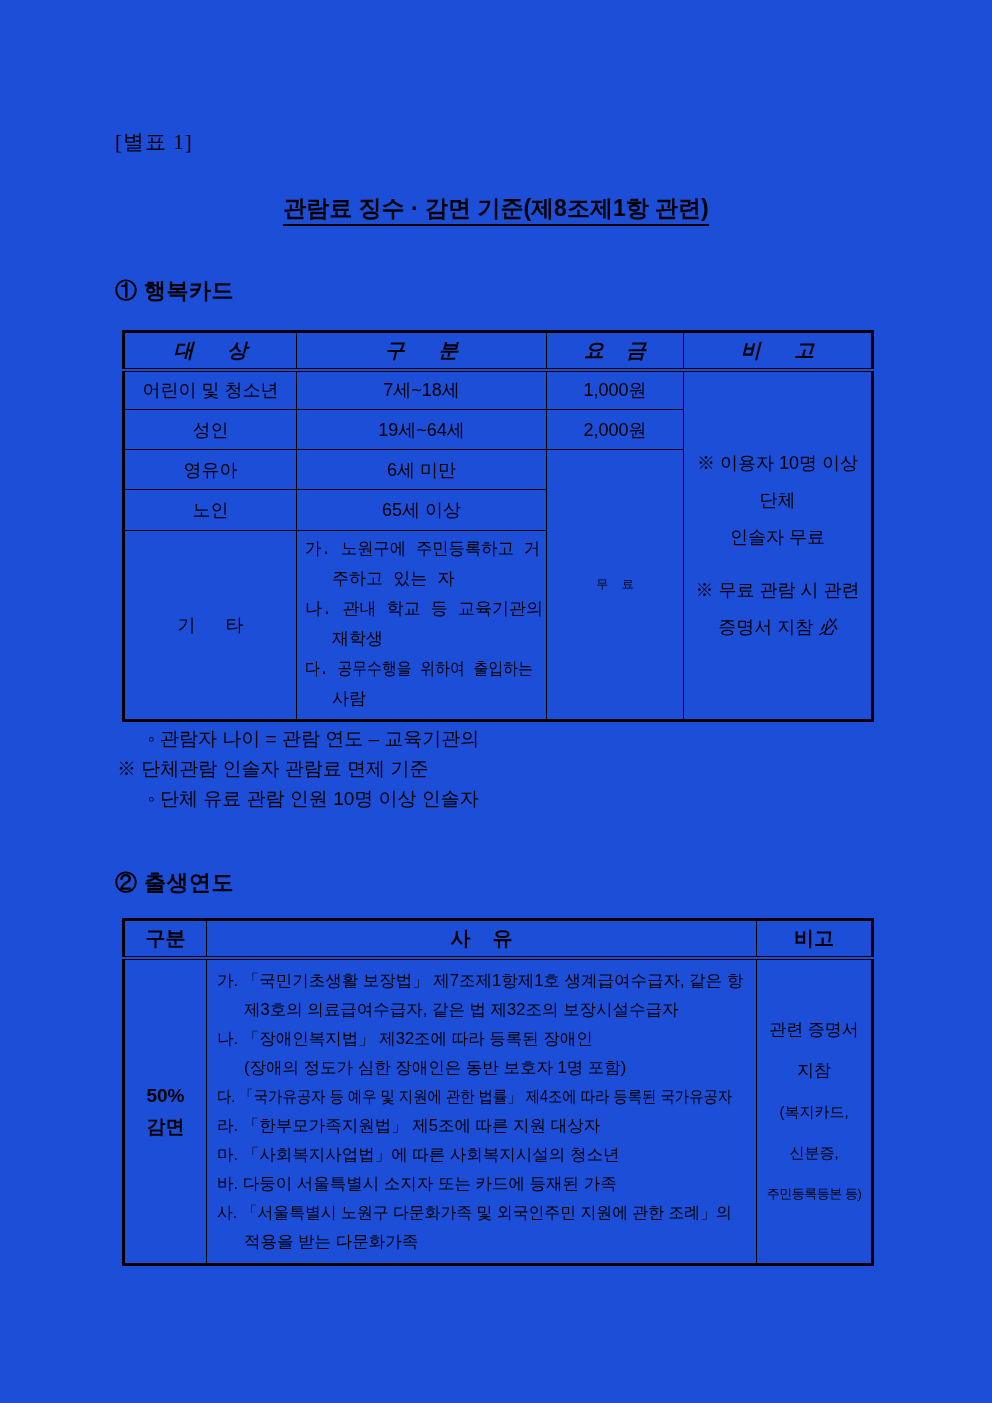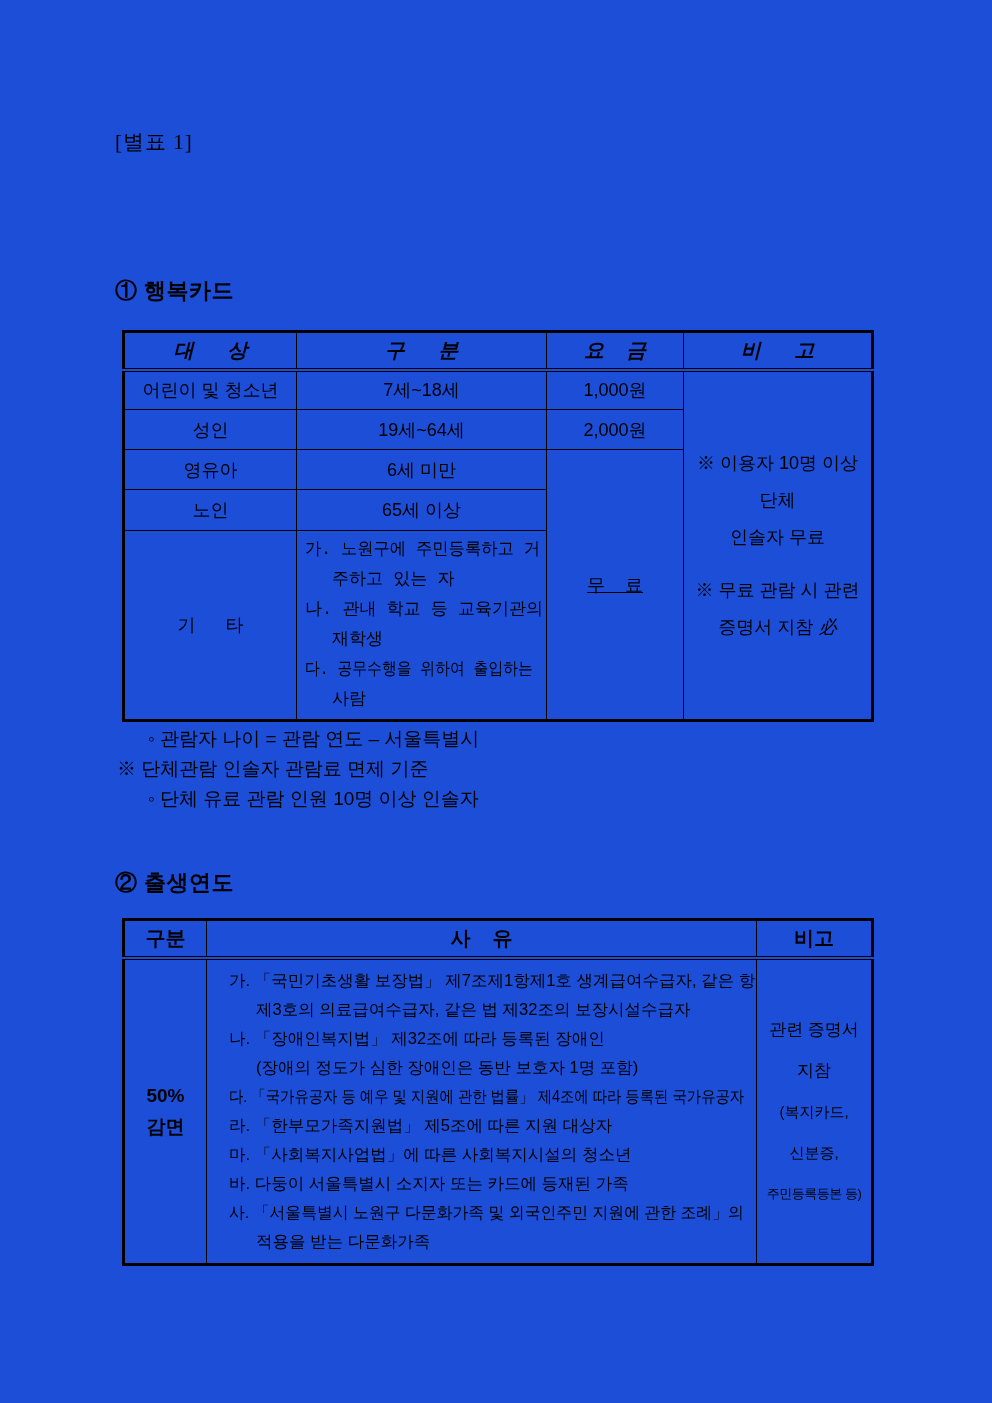--- a/index.html
+++ b/index.html
@@ -81,57 +81,60 @@
     font-family: Liberation Mono, monospace;
   }
   .etc-cell .eline { line-height: 30px; white-space: nowrap; }
   .hang { padding-left: 27px; }
   .cond  { transform: scaleX(0.87); transform-origin: 0 50%; }
   .cond2 { transform: scaleX(0.96); transform-origin: 0 50%; }
   .remark-cell { padding: 0 6px; }
   .remark-cell .rline { line-height: 37px; font-size: 18px; white-space: nowrap; }
   .rb2 { margin-top: 16px; }
   .hanja { font-style: italic; margin-left: 0.3em; }
-  .free-cell { font-size: 18px; text-decoration: underline; }
+  .free-cell { font-size: 12px; }
 
   
   .notes {
     position: absolute;
     left: 117px;
     top: 724px;
     font-size: 19px;
   }
   .notes .nline { line-height: 30px; }
   .notes .sub { padding-left: 31px; }
 
   
   .t2 { left: 122px; top: 918px; width: 749px; }
   .t2 thead tr { height: 38px; }
   .t2 tbody tr { height: 307px; }
   .discount-cell { font-weight: bold; font-size: 19px; }
   .discount-cell .dline { line-height: 31px; }
   .reason-cell {
     text-align: left;
     vertical-align: middle;
-    padding: 6px 22px;
+    padding: 6px 10px;
     font-size: 16.5px;
   }
   .reason-cell .rsline { line-height: 29px; white-space: nowrap; }
   .cert-cell { padding: 0 4px; }
   .cert-cell .cline { line-height: 41px; font-size: 17px; white-space: nowrap; }
   .cert-cell .sm { font-size: 15px; }
   .cert-cell .xs { font-size: 13px; letter-spacing: -0.5px; }
 </style>
 </head>
 <body>
 
 <div class="page">
 
   <div class="annex">[별표 1]</div>
 
+  <div class="title-wrap">
+    <span class="u">관람료 징수 · 감면 기준(제8조제1항 관련)</span>
+  </div>
 
   <div class="sec sec1">① 행복카드</div>
 
   <table class="t1">
     <colgroup>
       <col style="width:173px">
         <col style="width:250px">
         <col style="width:137px">
         <col style="width:189px">
     </colgroup>
@@ -182,21 +185,21 @@
           <div class="eline">나. 관내 학교 등 교육기관의</div>
           <div class="eline hang">재학생</div>
           <div class="eline cond">다. 공무수행을 위하여 출입하는</div>
           <div class="eline hang">사람</div>
         </td>
       </tr>
     </tbody>
   </table>
 
   <div class="notes">
-    <div class="nline sub">◦ 관람자 나이 = 관람 연도 – 서울특별시</div>
+    <div class="nline sub">◦ 관람자 나이 = 관람 연도 – 교육기관의</div>
     <div class="nline">※ 단체관람 인솔자 관람료 면제 기준</div>
     <div class="nline sub">◦ 단체 유료 관람 인원 10명 이상 인솔자</div>
   </div>
 
   <div class="sec sec2">② 출생연도</div>
 
   <table class="t2">
     <colgroup>
       <col style="width:83px">
         <col style="width:550px">

